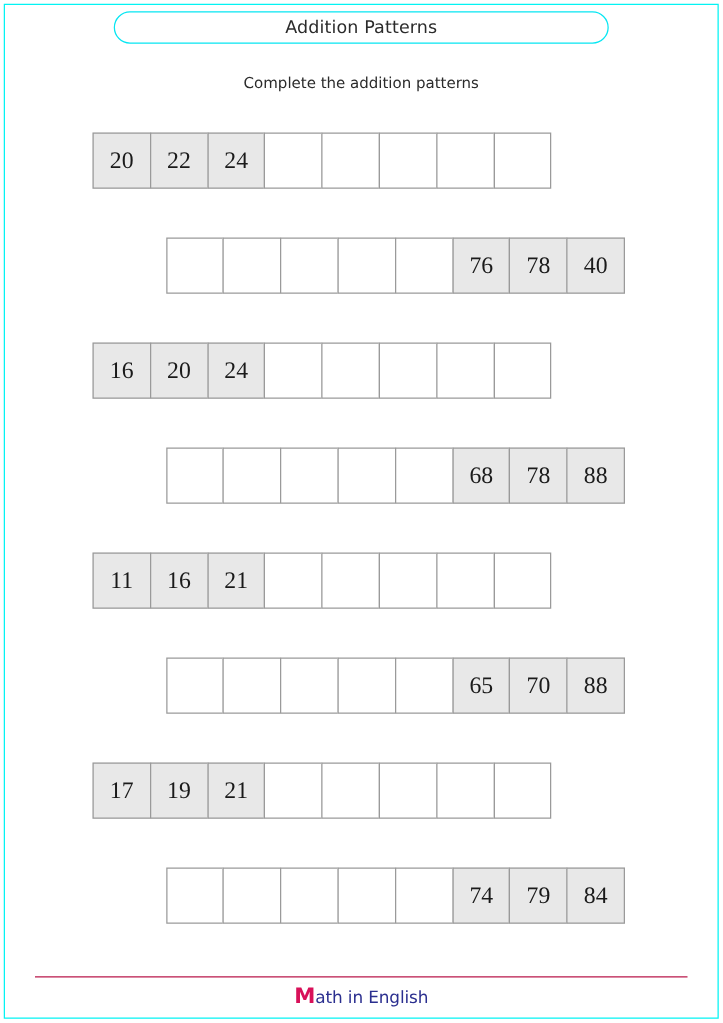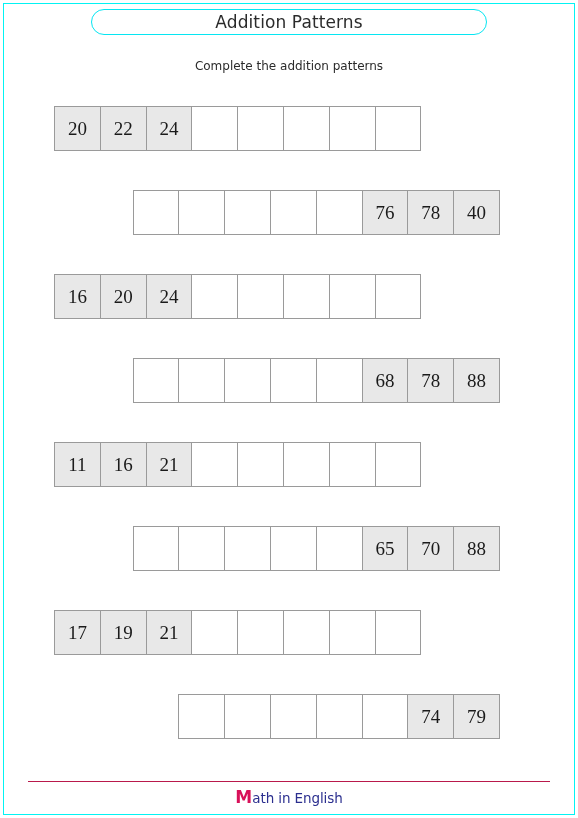--- a/index.html
+++ b/index.html
@@ -44,21 +44,21 @@
     box-sizing: border-box;
     border: 1.3px solid #06e6f2;
     border-radius: 13px;
     background: #ffffff;
     display: flex;
     align-items: center;
     justify-content: center;
   }
   #title-text {
     font-family: "DejaVu Sans", sans-serif;
-    font-size: 17px;
+    font-size: 14px;
     color: #2b2b2b;
     letter-spacing: 0.1px;
     line-height: 1;
   }
 
   #instruction {
     position: absolute;
     left: 0;
     top: 59px;
     width: 578px;
@@ -75,21 +75,21 @@
     top: 106px;
     width: 578px;
   }
 
   .pattern-row {
     position: relative;
     height: 45px;
     margin-bottom: 39px;
     display: flex;
   }
-  .pattern-row.align-left  { padding-left: 54px;  justify-content: flex-start; }
+  .pattern-row.align-left  { padding-left: 74px;  justify-content: flex-start; }
   .pattern-row.align-right { padding-left: 12px; padding-right: 78px; justify-content: flex-end; }
 
   .cell {
     width: 46.8px;
     height: 45px;
     box-sizing: border-box;
     border: 1px solid #9a9a9a;
     margin-left: -1px;
     background: #ffffff;
     display: flex;
@@ -219,20 +219,21 @@
         <div class="cell"></div>
       </div>
       <div class="pattern-row align-right">
         <div class="cell"></div>
         <div class="cell"></div>
         <div class="cell"></div>
         <div class="cell"></div>
         <div class="cell"></div>
         <div class="cell filled">74</div>
         <div class="cell filled">79</div>
+        <div class="cell filled">84</div>
       </div>
     </div>
 
   <div id="footer-rule"></div>
   <div id="footer-logo">
     <span id="logo-m">M</span><span id="logo-rest">ath in English</span>
   </div>
 
 </div>
 

